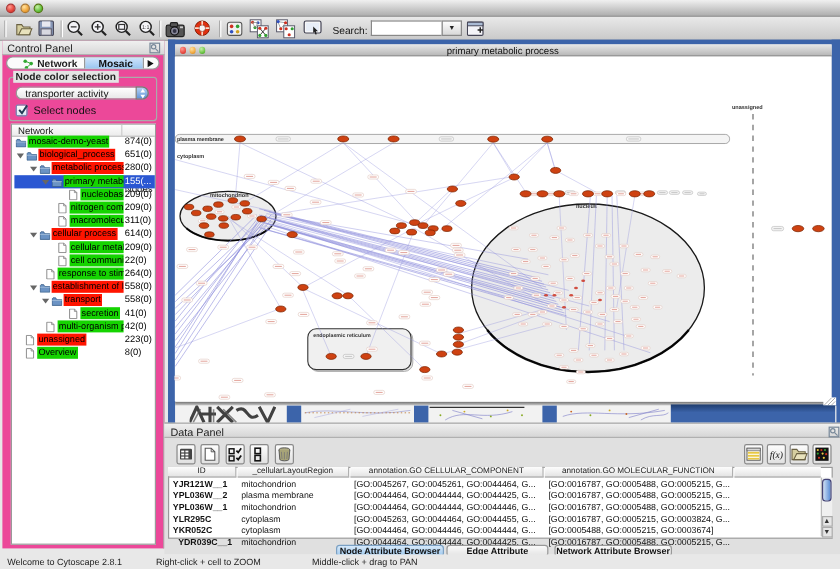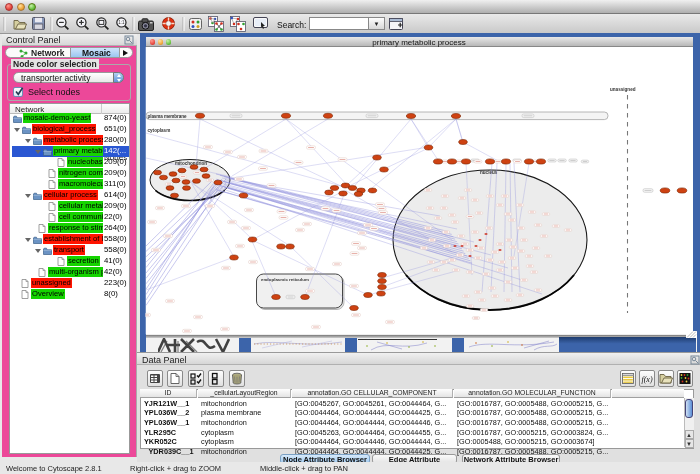--- a/index.html
+++ b/index.html
@@ -179,21 +179,21 @@
       </svg>
       <span style="position:absolute;left:41px;top:135.3px;font-size:7.6px;line-height:10px;background:#ff1400;color:#000;padding:0 1px;white-space:nowrap;max-width:60px;overflow:hidden;display:inline-block;">metabolic process</span>
       <span style="position:absolute;left:102px;top:135.3px;font-size:7.8px;line-height:10px;color:#000;white-space:nowrap;">280(0)</span>
       <div style="position:absolute;left:10px;top:146.0px;width:117px;height:11px;background:#2a57d2;"></div>
       <div style="position:absolute;left:33px;top:149.5px;width:0;height:0;border-left:3.5px solid transparent;border-right:3.5px solid transparent;border-top:4.5px solid #666;"></div>
       <svg style="position:absolute;left:41px;top:147.5px" width="9" height="8">
         <path d="M0.5 2 L0.5 7.5 L8.5 7.5 L8.5 2.8 L4.3 2.8 L3.4 1.2 L1.2 1.2 Z" fill="#6b93c4" stroke="#3a5f8a" stroke-width="0.7"></path>
         <path d="M0.5 3.4 L8.5 3.4" stroke="#9db8d6" stroke-width="0.8"></path>
       </svg>
       <span style="position:absolute;left:51px;top:146.3px;font-size:7.6px;line-height:10px;background:#15d400;color:#000;padding:0 1px;white-space:nowrap;max-width:50px;overflow:hidden;display:inline-block;">primary metabo</span>
-      <span style="position:absolute;left:102px;top:146.3px;font-size:7.8px;line-height:10px;color:#fff;white-space:nowrap;">142(...</span>
+      <span style="position:absolute;left:102px;top:146.3px;font-size:7.8px;line-height:10px;color:#fff;white-space:nowrap;">155(...</span>
       <svg style="position:absolute;left:55px;top:158.0px" width="8" height="9">
         <path d="M1 0.5 L5 0.5 L7 2.5 L7 8.5 L1 8.5 Z" fill="#fff" stroke="#888" stroke-width="0.8"></path>
         <path d="M5 0.5 L5 2.5 L7 2.5" fill="none" stroke="#888" stroke-width="0.7"></path>
       </svg>
       <span style="position:absolute;left:65px;top:157.3px;font-size:7.6px;line-height:10px;background:#15d400;color:#000;padding:0 1px;white-space:nowrap;max-width:36px;overflow:hidden;display:inline-block;">nucleobase-</span>
       <span style="position:absolute;left:102px;top:157.3px;font-size:7.8px;line-height:10px;color:#000;white-space:nowrap;">209(0)</span>
       <svg style="position:absolute;left:46px;top:169.0px" width="8" height="9">
         <path d="M1 0.5 L5 0.5 L7 2.5 L7 8.5 L1 8.5 Z" fill="#fff" stroke="#888" stroke-width="0.8"></path>
         <path d="M5 0.5 L5 2.5 L7 2.5" fill="none" stroke="#888" stroke-width="0.7"></path>
       </svg>
@@ -870,14 +870,14 @@
 <div style="position:absolute;left:685px;top:399px;width:8px;height:19px;background:linear-gradient(90deg,#cfe0f4,#5b8ed6);border:0.5px solid #447;border-radius:3px;"></div>
 <div style="position:absolute;left:684.5px;top:430px;width:9px;height:8.5px;background:#e6e6e6;border:0.5px solid #aaa;font-size:6px;text-align:center;line-height:8px;color:#333;">▲</div>
 <div style="position:absolute;left:684.5px;top:439px;width:9px;height:8.5px;background:#e6e6e6;border:0.5px solid #aaa;font-size:6px;text-align:center;line-height:8px;color:#333;">▼</div>
 
 <div class="abs" style="left:280px;top:453.5px;width:90px;height:10.5px;background:linear-gradient(#d7e9fa,#9ec9ef);border:1px solid #7aa0c4;border-radius:3px;font-size:7.5px;font-weight:bold;text-align:center;line-height:10px;color:#111;">Node Attribute Browser</div>
 <div class="abs" style="left:372px;top:453.5px;width:85px;height:10.5px;background:linear-gradient(#fafafa,#e4e4e4);border:1px solid #999;border-radius:3px;font-size:7.5px;font-weight:bold;text-align:center;line-height:10px;color:#111;">Edge Attribute Browser</div>
 <div class="abs" style="left:462px;top:453.5px;width:98px;height:10.5px;background:linear-gradient(#fafafa,#e4e4e4);border:1px solid #999;border-radius:3px;font-size:7.5px;font-weight:bold;text-align:center;line-height:10px;color:#111;">Network Attribute Browser</div>
 
 <div class="abs" style="left:0;top:462px;width:700px;height:12px;background:#e8e8e8;">
   <span class="abs" style="left:6px;top:1.5px;font-size:7.5px;color:#222;">Welcome to Cytoscape 2.8.1</span>
-  <span class="abs" style="left:130px;top:1.5px;font-size:7.5px;color:#222;">Right-click + drag to ZOOM</span>
+  <span class="abs" style="left:130px;top:1.5px;font-size:7.5px;color:#222;">Right-click + cell to ZOOM</span>
   <span class="abs" style="left:260px;top:1.5px;font-size:7.5px;color:#222;">Middle-click + drag to PAN</span>
 </div>
 </body></html>

